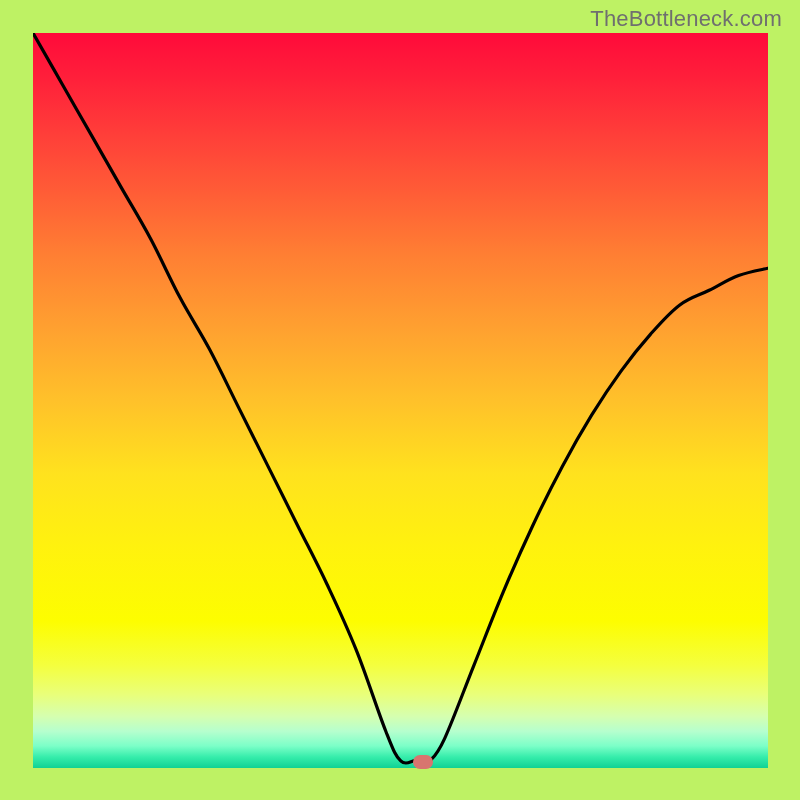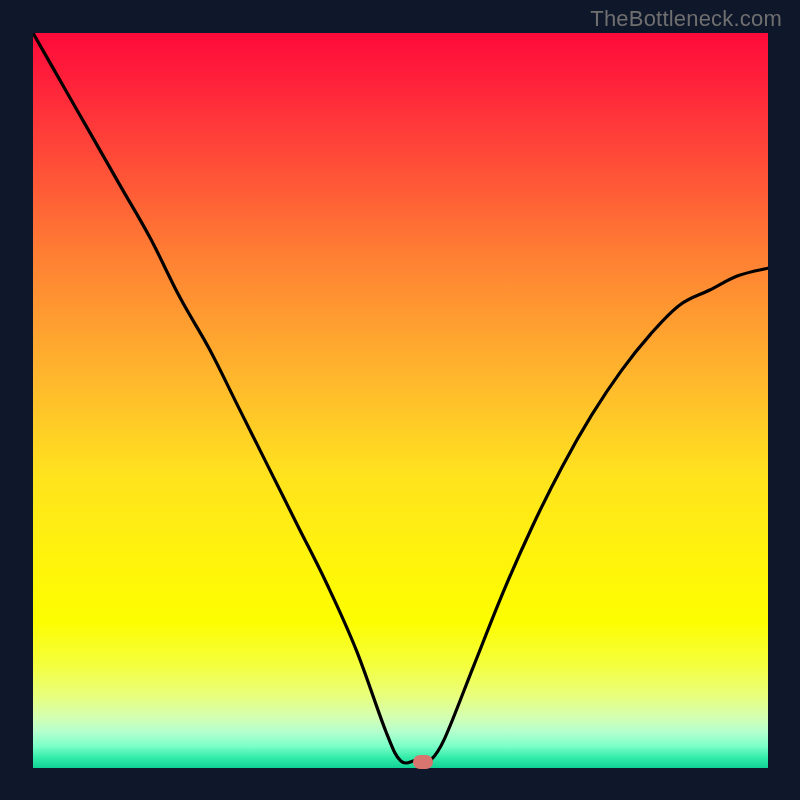--- a/index.html
+++ b/index.html
@@ -8,21 +8,21 @@
     width: 800px;
     height: 800px;
     overflow: hidden;
     background: #000;
     font-family: Arial, Helvetica, sans-serif;
   }
   .frame {
     position: relative;
     width: 800px;
     height: 800px;
-    background: #0f172a;
+    background: #bef264;
   }
   .plot-area {
     position: absolute;
     left: 33px;
     top: 33px;
     width: 735px;
     height: 735px;
     
     background: linear-gradient(
       to bottom,

